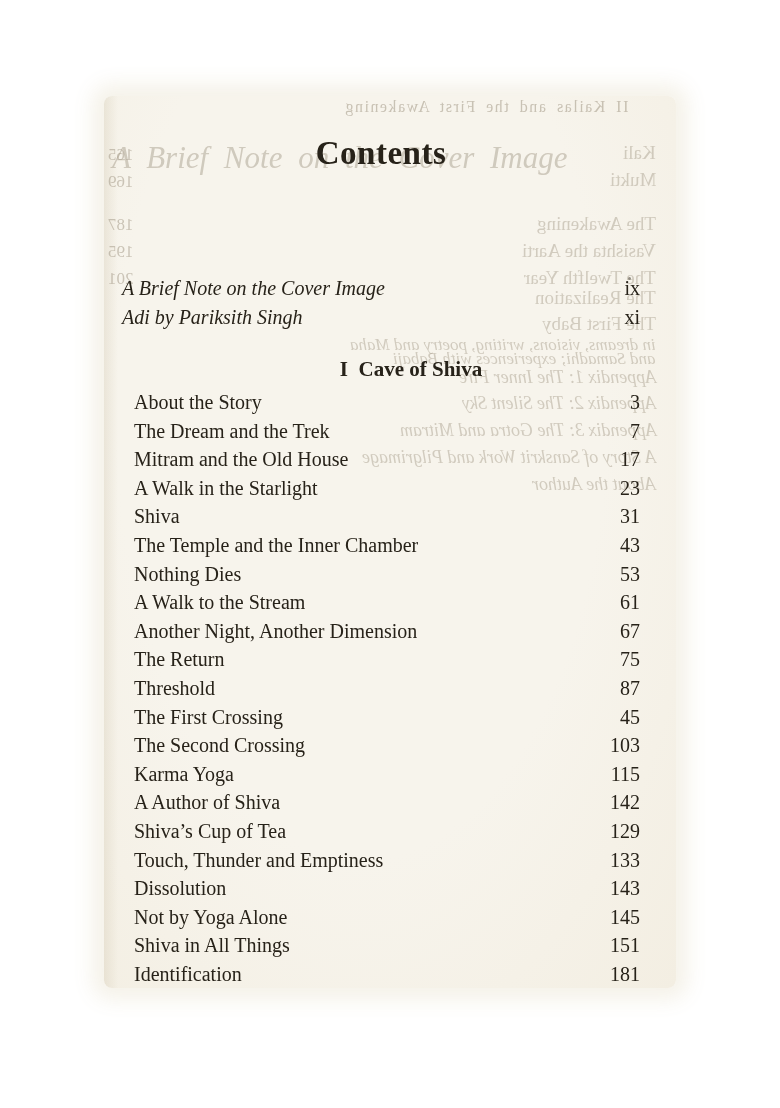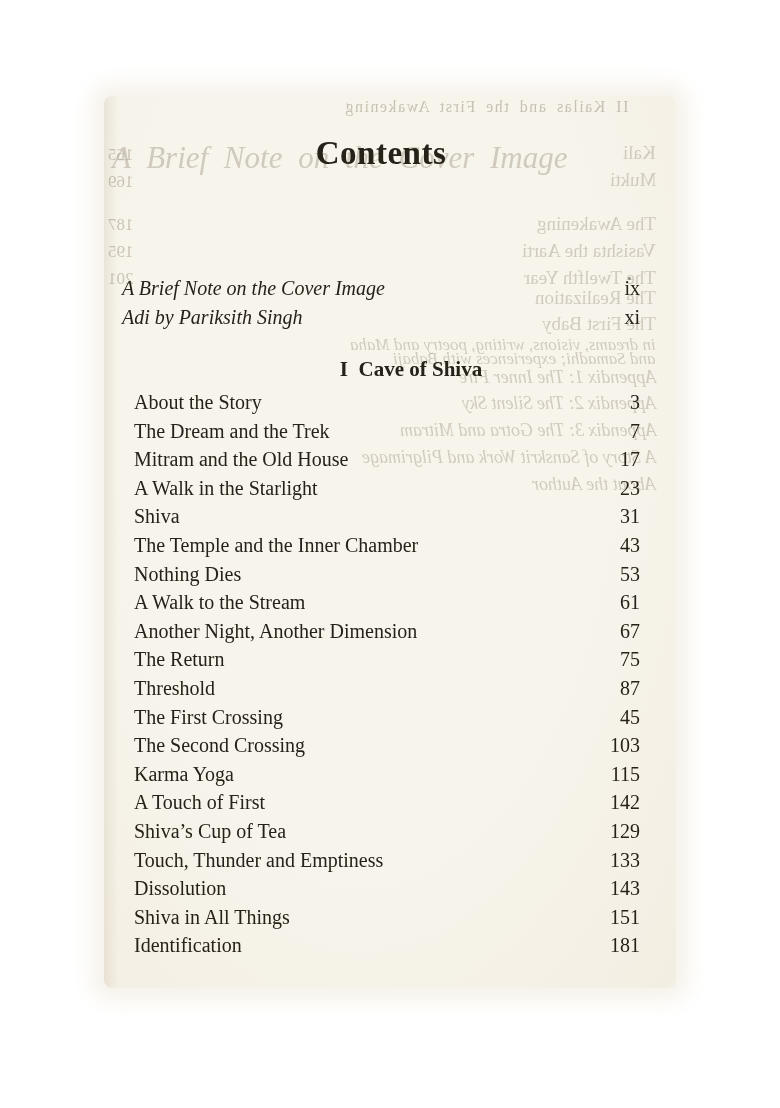--- a/index.html
+++ b/index.html
@@ -245,36 +245,40 @@
   </div>
           <div class="row">
     <span class="t">The Second Crossing</span>
     <span class="p">103</span>
   </div>
           <div class="row">
     <span class="t">Karma Yoga</span>
     <span class="p">115</span>
   </div>
           <div class="row">
-    <span class="t">A Touch of First</span>
+    <span class="t">A Author of Shiva</span>
     <span class="p">142</span>
   </div>
           <div class="row">
     <span class="t">Shiva’s Cup of Tea</span>
     <span class="p">129</span>
   </div>
           <div class="row">
     <span class="t">Touch, Thunder and Emptiness</span>
     <span class="p">133</span>
   </div>
           <div class="row">
     <span class="t">Dissolution</span>
     <span class="p">143</span>
   </div>
           <div class="row">
+    <span class="t">Not by Yoga Alone</span>
+    <span class="p">145</span>
+  </div>
+          <div class="row">
     <span class="t">Shiva in All Things</span>
     <span class="p">151</span>
   </div>
           <div class="row">
     <span class="t">Identification</span>
     <span class="p">181</span>
   </div>
         </div>
     </div>
 

